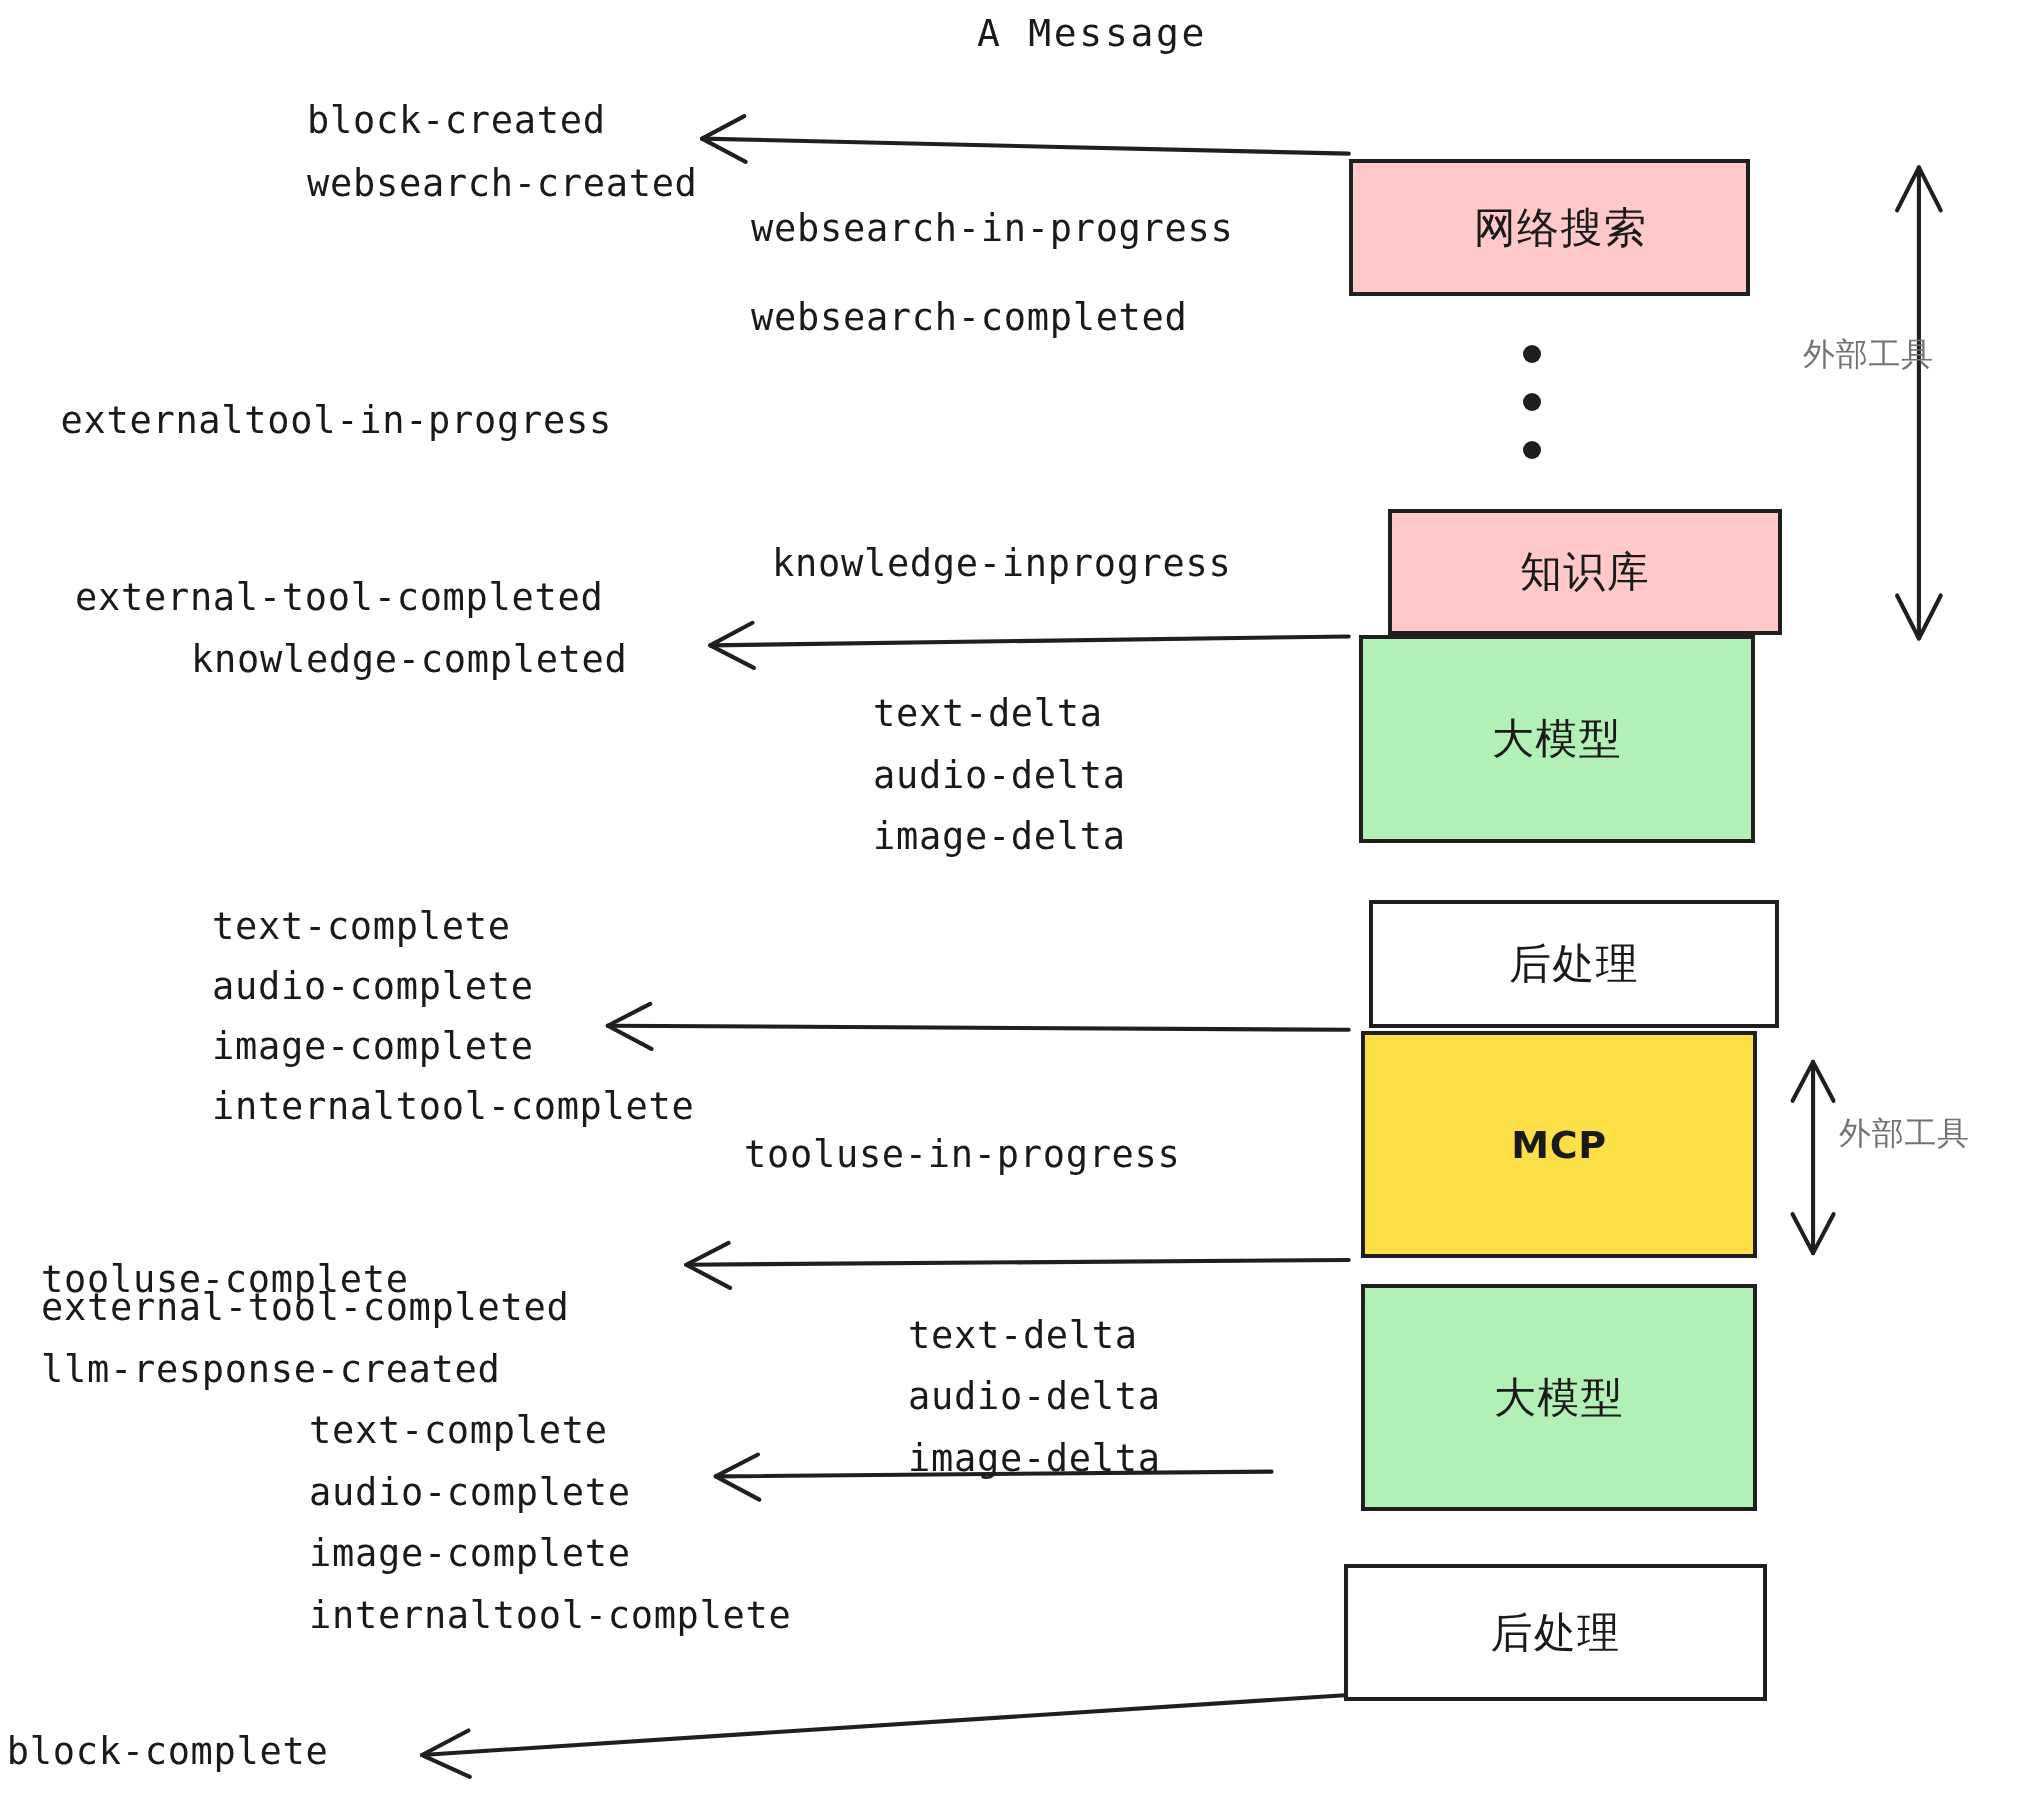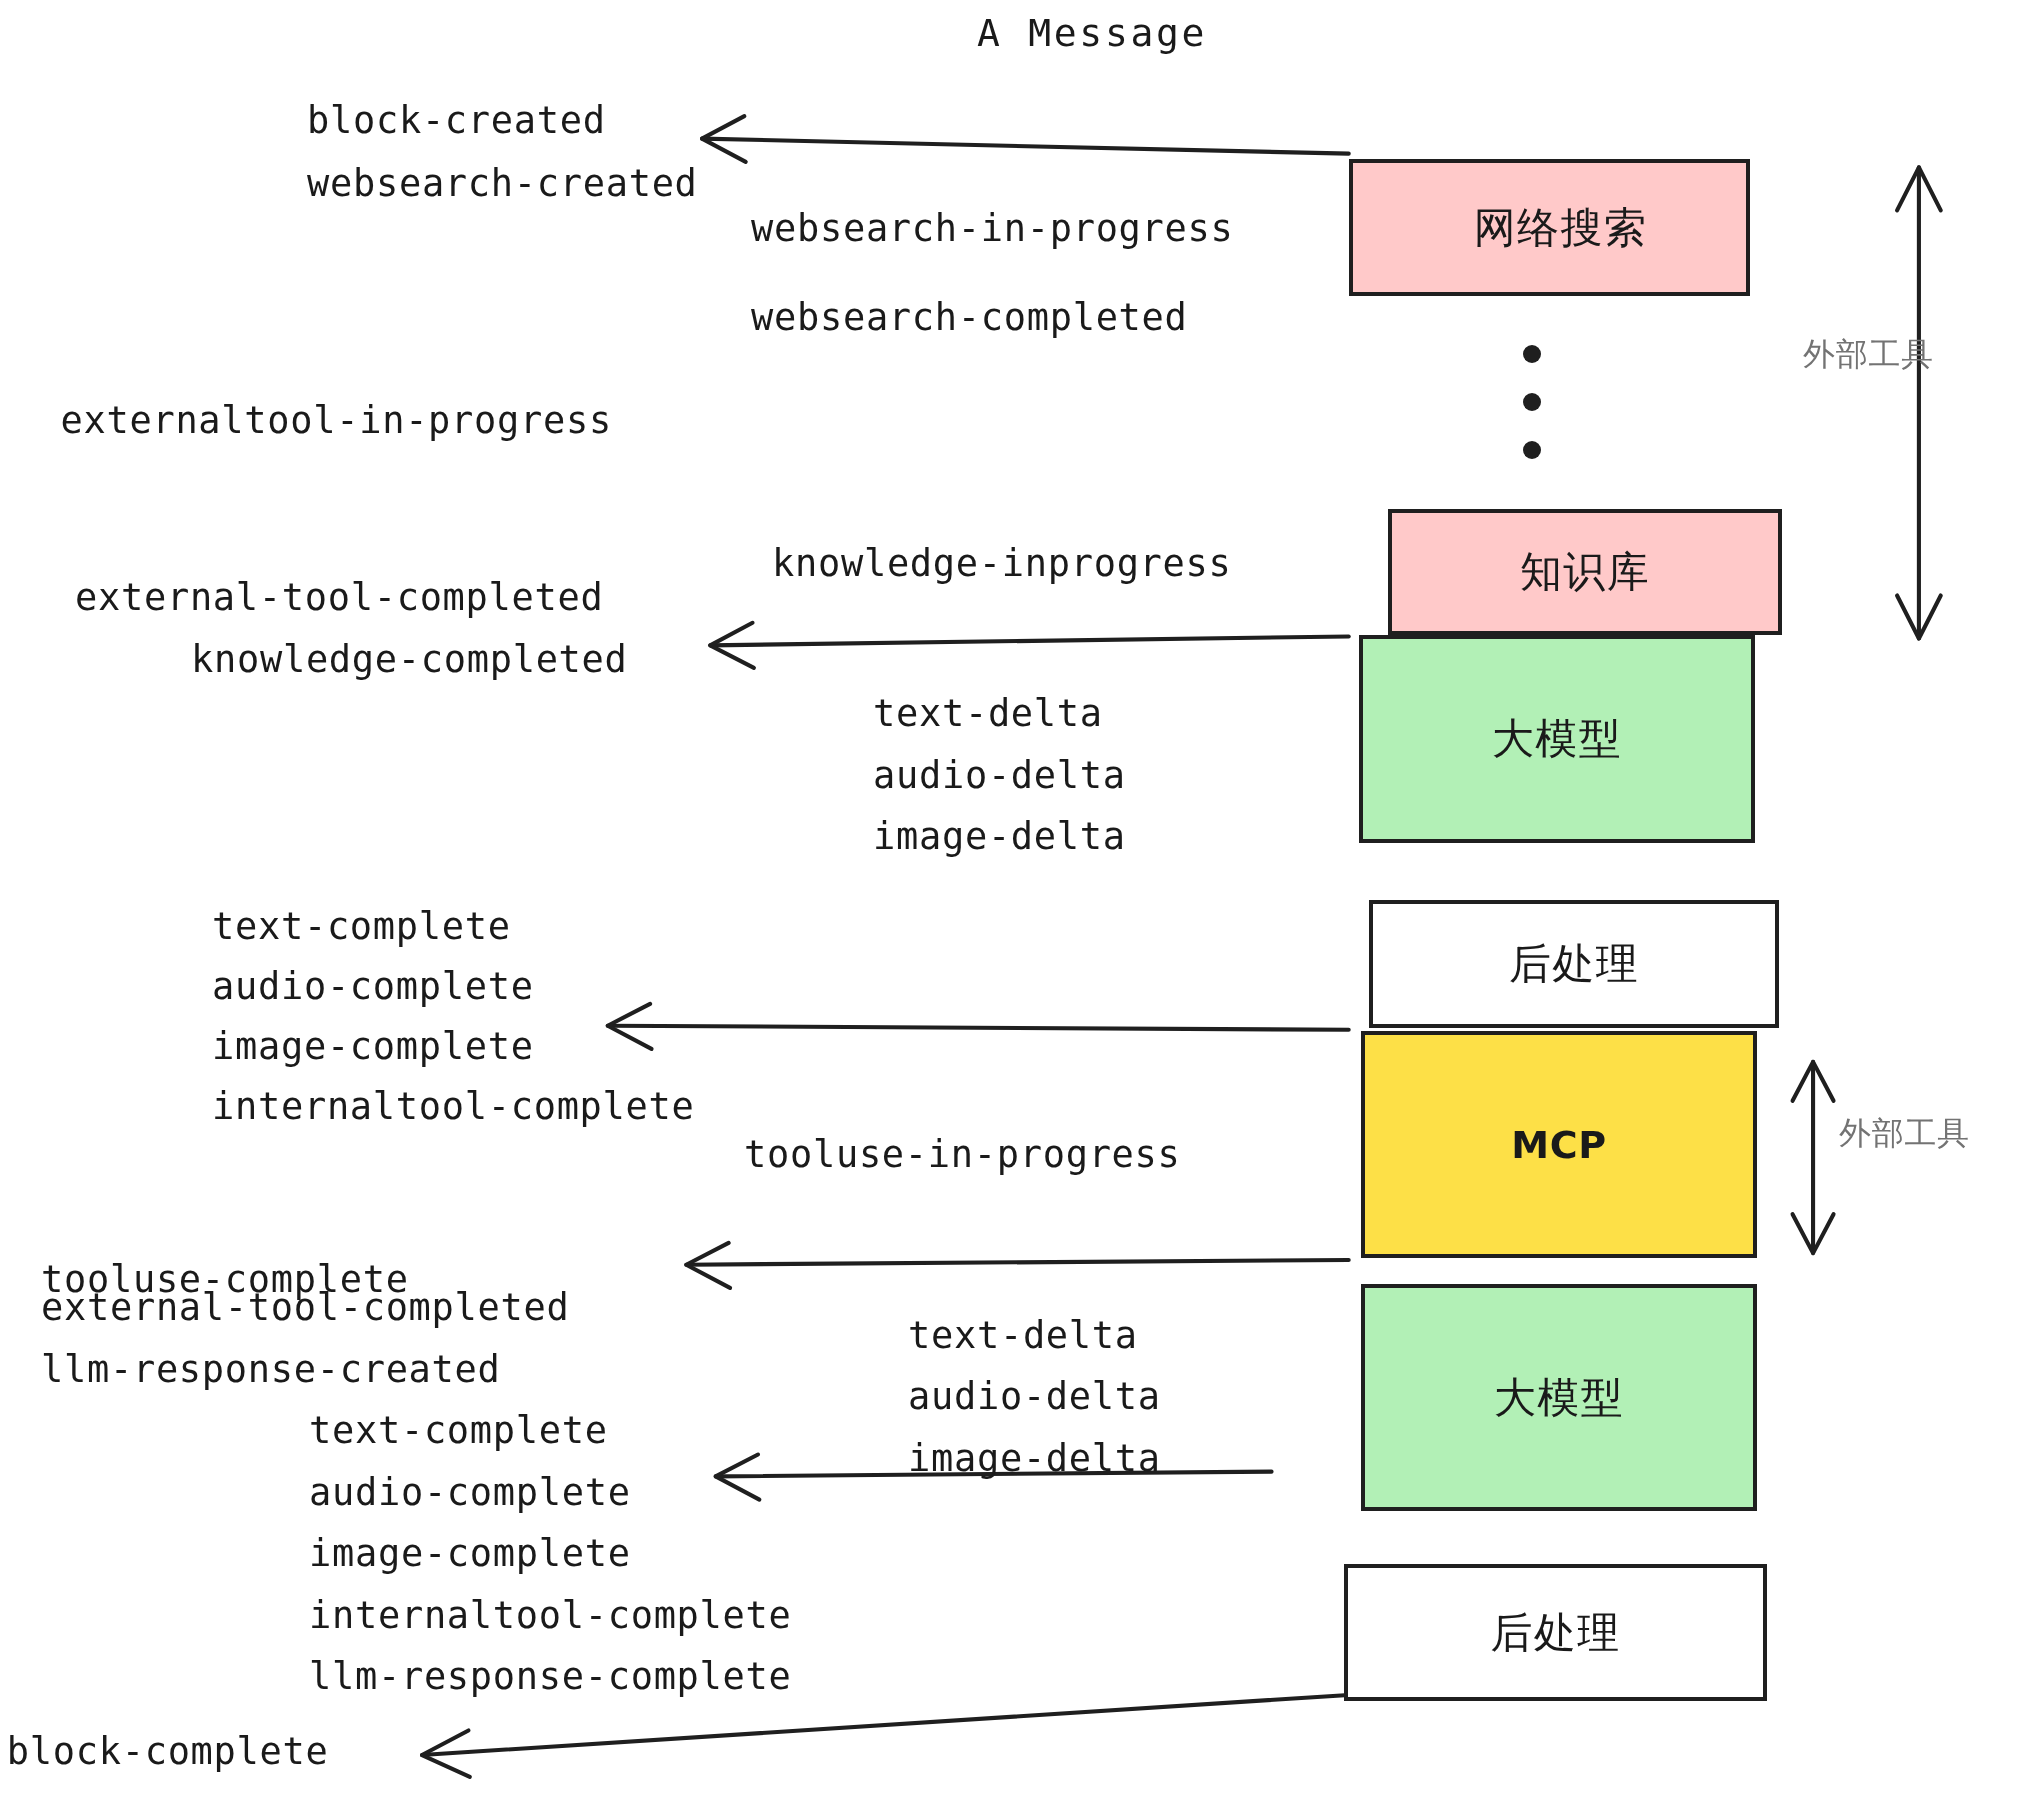--- a/index.html
+++ b/index.html
@@ -158,21 +158,20 @@
   <div class="lbl" style="left:41px; top:1351px;">llm-response-created</div>
 
   <div class="lbl" style="left:908px; top:1317px;">text-delta</div>
   <div class="lbl" style="left:908px; top:1378px;">audio-delta</div>
   <div class="lbl" style="left:908px; top:1440px;">image-delta</div>
 
   <div class="lbl" style="left:309px; top:1412px;">text-complete</div>
   <div class="lbl" style="left:309px; top:1474px;">audio-complete</div>
   <div class="lbl" style="left:309px; top:1535px;">image-complete</div>
   <div class="lbl" style="left:309px; top:1597px;">internaltool-complete</div>
-  <div class="lbl" style="left:309px; top:1658px;">llm-response-complete</div>
 
   <div class="lbl" style="left:6.8px; top:1733px;">block-complete</div>
 
   <div class="box" style="left:1349px; top:159px; width:401px; height:137px; background:#FFC9C9;padding-left:22px;">
     <span>网络搜索</span>
   </div>
 
   <div class="dot" style="left:1523px; top:345px;"></div>
   <div class="dot" style="left:1523px; top:393px;"></div>
   <div class="dot" style="left:1523px; top:441px;"></div>

